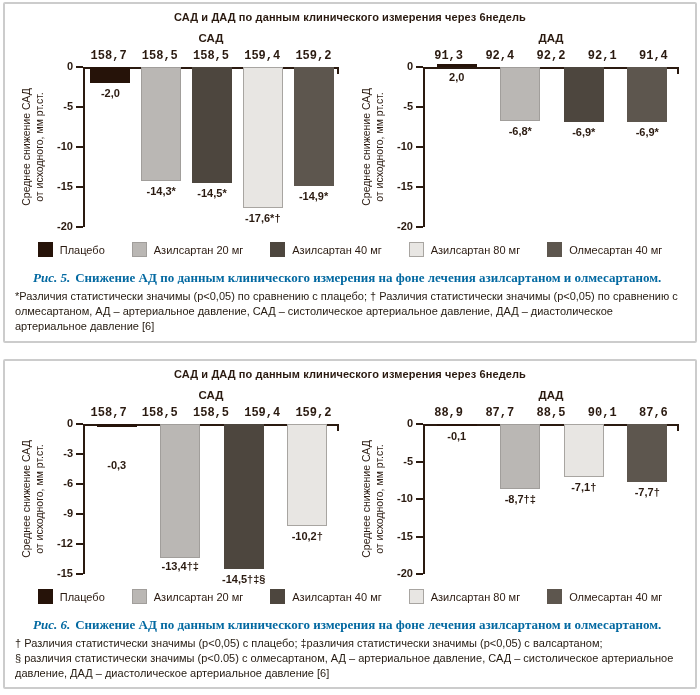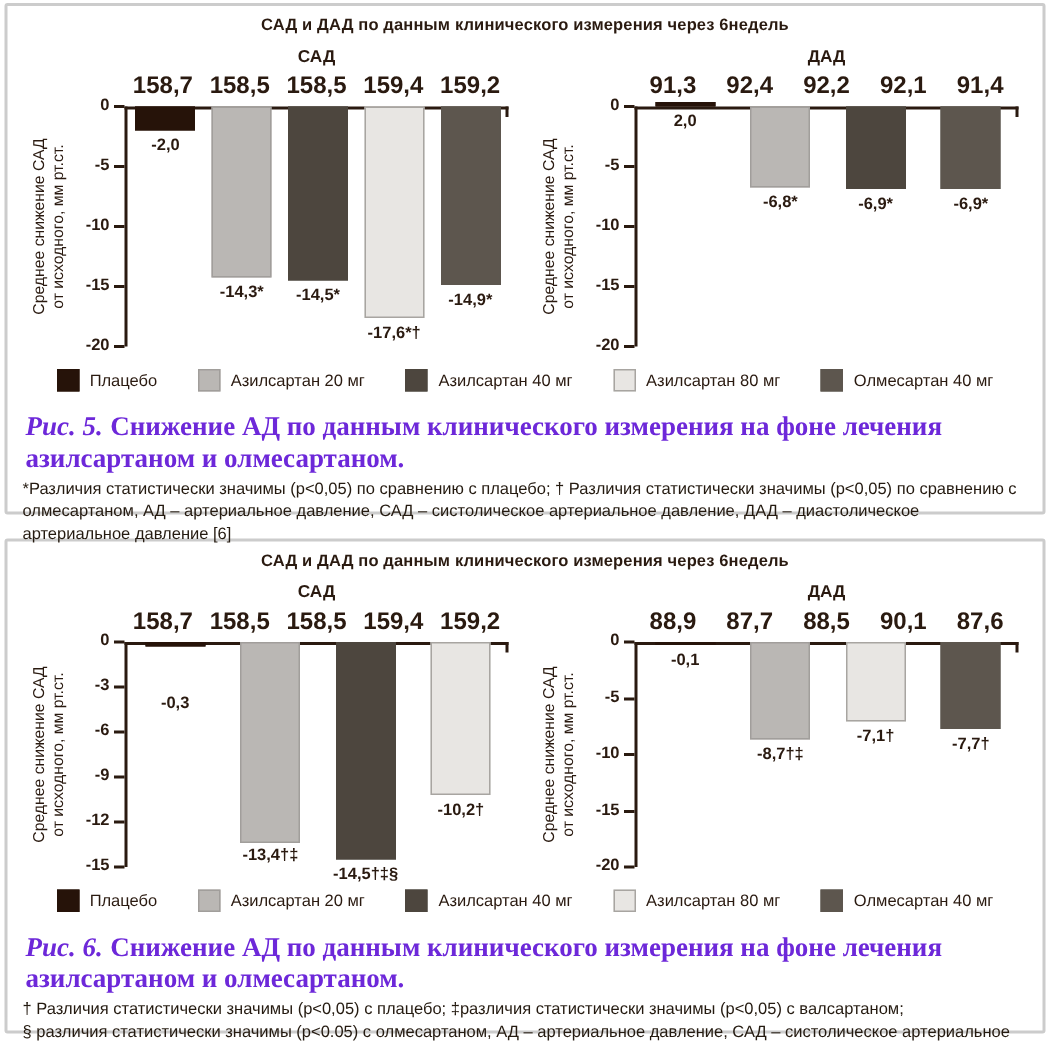--- a/index.html
+++ b/index.html
@@ -13,39 +13,39 @@
   .page{width:700px;height:695px;padding:2px 3px;background:var(--bg);}
   .panel{background:#fff;border:2px solid var(--panel-border);border-radius:2px;padding:7px 10px 6px;}
   .panel+.panel{margin-top:16px;}
   .panel-1{height:341px;}
   .panel-2{height:330px;}
   .suptitle{text-align:center;font-size:11px;font-weight:700;letter-spacing:.1px;}
   .charts-row{display:flex;justify-content:space-between;padding:0 4px;margin-top:9px;}
   .chart{position:relative;width:322px;}
   .chart-subtitle{margin-left:64px;width:256px;text-align:center;font-weight:700;font-size:11.5px;}
   .baseline-row{margin-left:64px;width:256px;display:flex;margin-top:5px;margin-bottom:4px;}
-  .baseline-row span{flex:1;text-align:center;font-weight:700;font-size:16px;}
+  .baseline-row span{flex:1;text-align:center;font-weight:700;font-size:12px;font-family:Liberation Mono, monospace;}
   .plot{margin-left:64px;width:256px;position:relative;}
   .y-axis{position:absolute;left:0;top:0;width:2px;background:var(--axis);}
   .x-axis{position:absolute;left:0;top:0;width:100%;height:2px;background:var(--axis);}
   .end-tick{position:absolute;right:0;top:0;width:2px;height:7px;background:var(--axis);}
   .y-tick{position:absolute;width:7px;height:2px;background:var(--axis);left:-7px;}
   .y-tick-label{position:absolute;left:-38px;width:28px;text-align:right;font-size:11px;font-weight:700;}
   .y-axis-title{position:absolute;height:30px;transform:rotate(-90deg);text-align:center;
     font-size:10.5px;line-height:1.25;white-space:nowrap;}
   .bars{position:absolute;left:2px;top:0;width:254px;height:100%;display:flex;}
   .bar-cell{flex:1;position:relative;}
   .bar{position:absolute;left:50%;transform:translateX(-50%);width:40px;}
   .bar-value-label{position:absolute;left:50%;transform:translateX(-50%);white-space:nowrap;
     font-size:11px;font-weight:700;}
   .legend{display:flex;justify-content:center;gap:27px;margin-top:15px;align-items:center;}
   .legend-item{display:flex;align-items:center;gap:7px;}
   .legend-swatch{width:15px;height:15px;}
   .legend-label{font-size:11px;}
-  .caption{margin:13px 2px 3px;font-family:"Liberation Serif",serif;font-size:18px;color:#6d28d9;}
+  .caption{margin:13px 18px 3px;font-family:"Liberation Serif",serif;font-size:13px;color:#0369a1;}
   .fig-label{font-style:italic;font-weight:700;margin-right:5px;}
   .caption strong{font-weight:700;}
   .footnote{font-size:11px;line-height:1.35;color:#241a10;margin-top:2px;}
 </style>
 </head>
 <body>
 
 <div class="page">
 
   <section class="panel panel-1">

